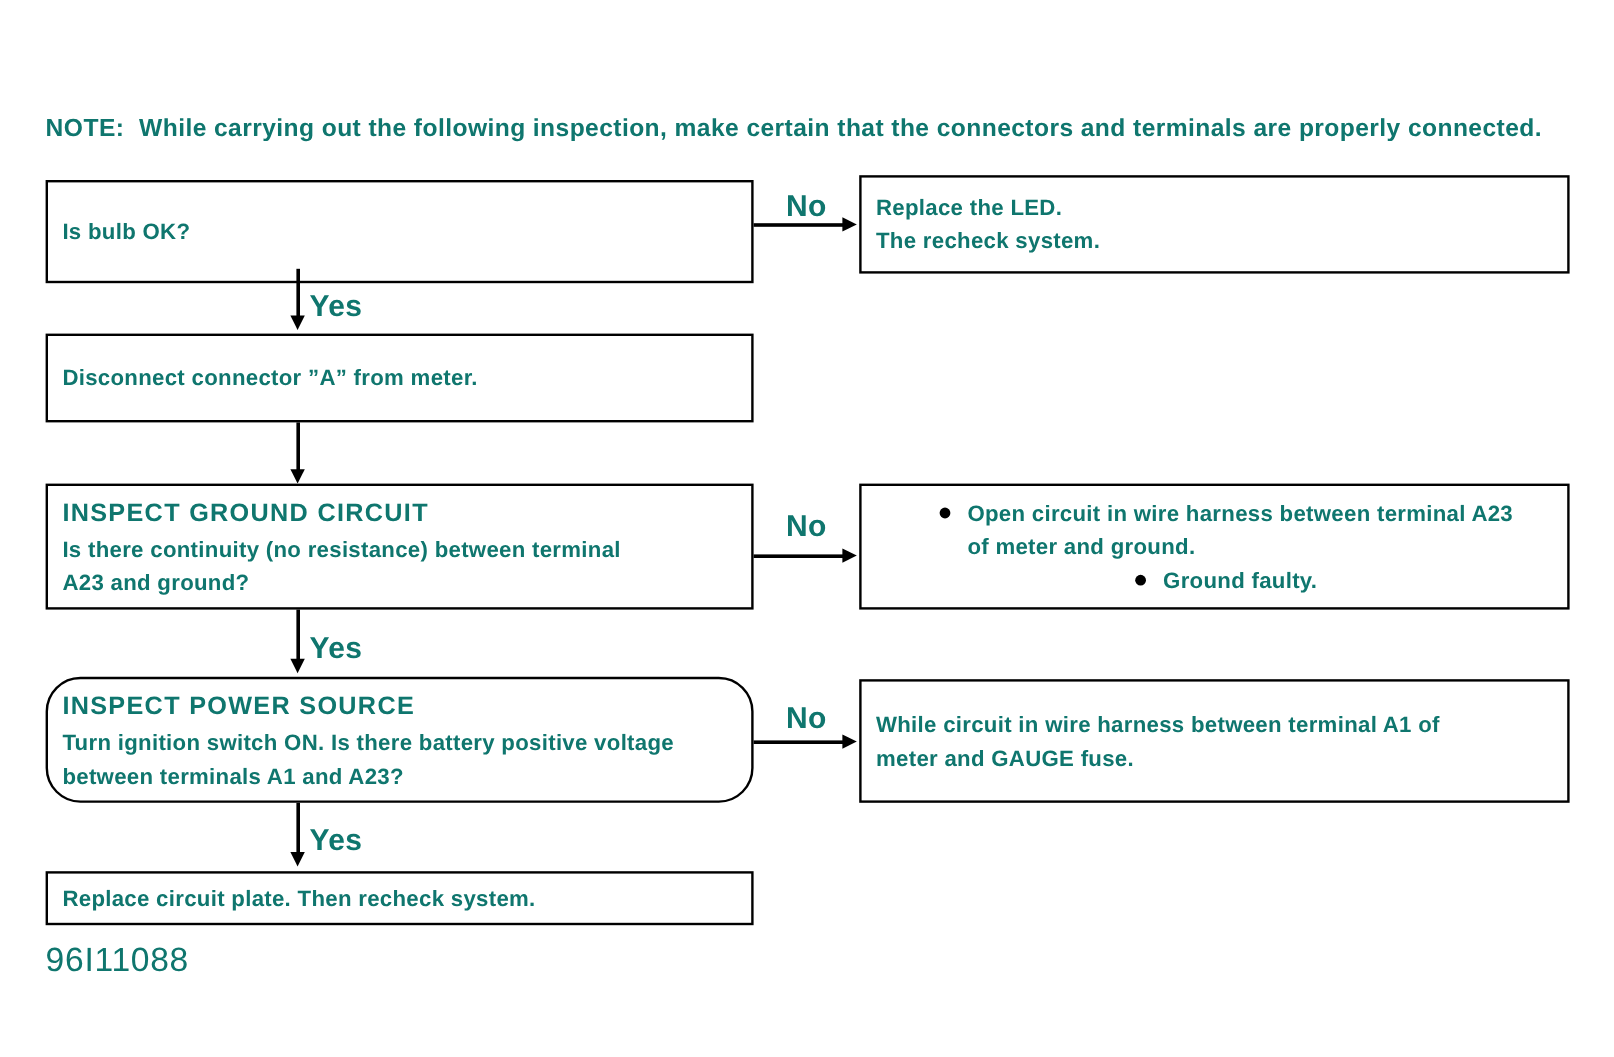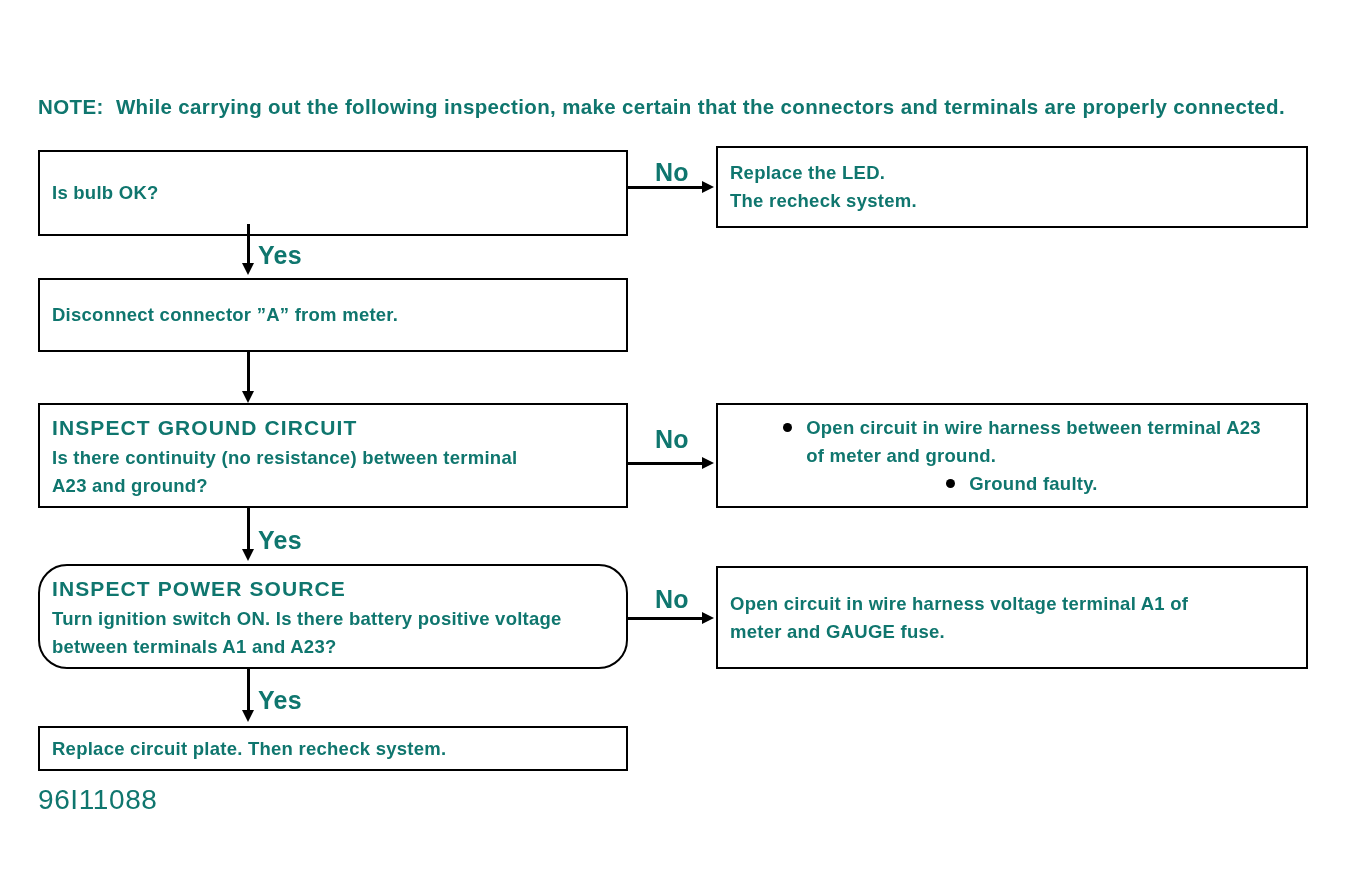--- a/index.html
+++ b/index.html
@@ -185,21 +185,21 @@
   <div class="vhead" style="left:242px; top:549px;"></div>
   <div class="edge-label" style="left:258px; top:526px;">Yes</div>
 
   <div class="fbox pad-left" style="left:38px; top:564px; width:590px; height:105px;border-radius:29px;">
     <div class="heading">INSPECT POWER SOURCE</div>
     <div class="line">Turn ignition switch ON. Is there battery positive voltage</div>
     <div class="line">between terminals A1 and A23?</div>
   </div>
 
   <div class="fbox" style="left:716px; top:566px; width:592px; height:103px;">
-    <div class="line">Open circuit in wire harness voltage terminal A1 of</div>
+    <div class="line">While circuit in wire harness between terminal A1 of</div>
     <div class="line">meter and GAUGE fuse.</div>
   </div>
 
   <div class="hline" style="left:628px; top:617px; width:76px;"></div>
   <div class="hhead" style="left:702px; top:612px;"></div>
   <div class="edge-label" style="left:655px; top:585px;">No</div>
 
   <div class="vline" style="left:247px; top:669px; height:44px;"></div>
   <div class="vhead" style="left:242px; top:710px;"></div>
   <div class="edge-label" style="left:258px; top:686px;">Yes</div>

